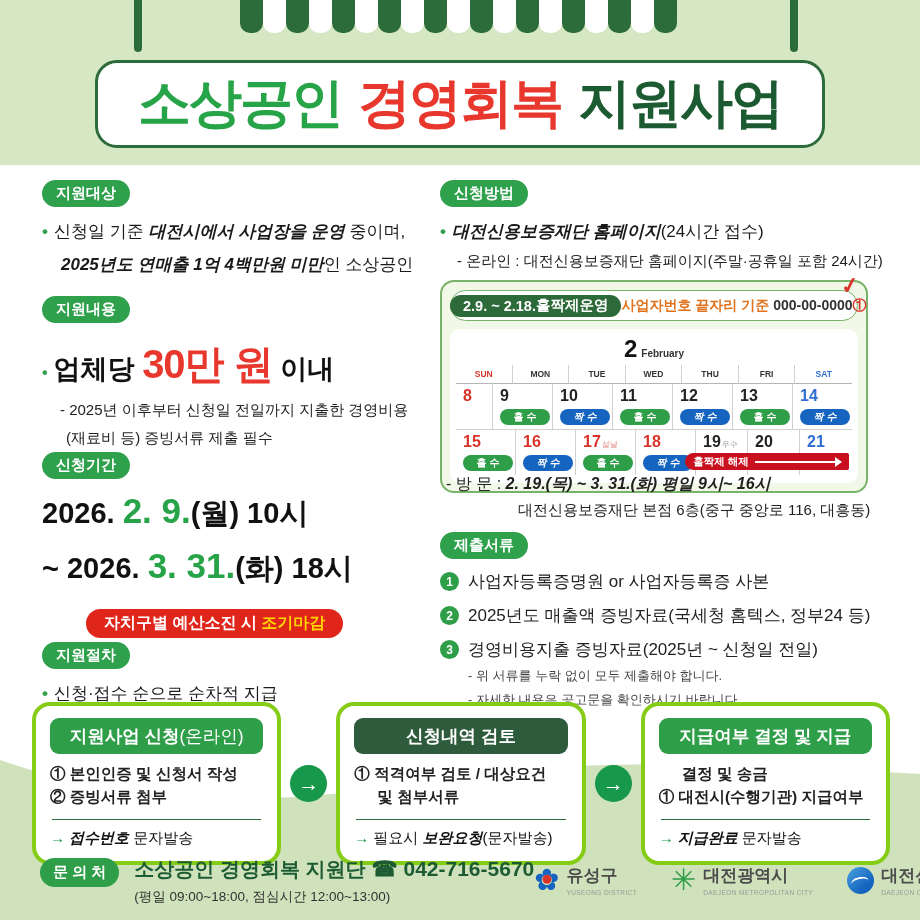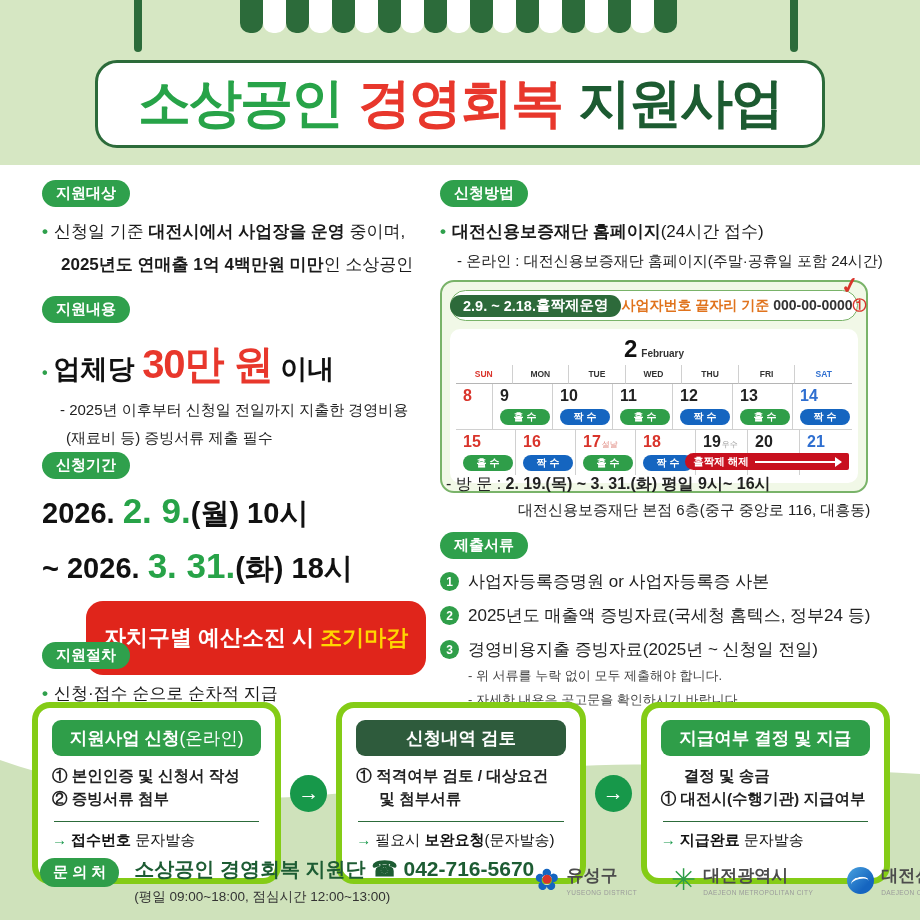--- a/index.html
+++ b/index.html
@@ -18,39 +18,39 @@
     border:3px solid #2c6b3a; border-radius:22px; display:flex; align-items:center; justify-content:center;
     gap:16px; z-index:2; }
   .title-part { font-size:53px; font-weight:900; letter-spacing:-2px; white-space:nowrap; }
   .title-green { color:#27a348; } .title-red { color:#e8372c; } .title-dark { color:#1c5b31; }
 
   
   .badge { display:inline-block; background:#2fa04c; color:#fff; font-size:15px; font-weight:700;
     padding:4px 14px; border-radius:15px; }
   .bullet { color:#2fa04c; font-weight:900; margin-right:6px; }
   .sec { position:absolute; z-index:2; }
-  .b { font-weight:800; }
+  .b { font-weight:800;font-style:italic; }
 
   
   .sec-target { left:42px; top:180px; width:400px; }
   .t-line { font-size:17px; color:#1a1a1a; margin-top:13px; white-space:nowrap; }
   .t-line2 { margin-left:19px; margin-top:10px; }
 
   .sec-content { left:42px; top:296px; width:400px; }
   .big-line { margin-top:14px; white-space:nowrap; }
   .big-line .w1 { font-size:27px; font-weight:800; color:#111; }
   .big-line .money { font-size:40px; font-weight:900; color:#e8372c; letter-spacing:-1px; }
   .c-sub { margin-left:18px; font-size:15px; color:#222; margin-top:9px; white-space:nowrap; }
   .c-sub2 { margin-left:24px; }
 
   .sec-period { left:42px; top:452px; width:400px; }
   .p-line { font-size:29px; font-weight:800; color:#111; margin-top:12px; white-space:nowrap; }
   .p-line .grn { color:#27a348; font-size:35px; font-weight:900; }
-  .warn-pill { display:inline-block; margin:12px 0 0 44px; background:#e0251b; color:#fff;
-    border-radius:17px; padding:22px 18px; font-size:22px; font-weight:800; white-space:nowrap; }
+  .warn-pill { display:inline-block; margin:20px 0 0 44px; background:#e0251b; color:#fff;
+    border-radius:17px; padding:4px 18px; font-size:16px; font-weight:800; white-space:nowrap; }
   .warn-pill .yel { color:#ffd600; }
 
   .sec-procedure { left:42px; top:642px; width:400px; }
 
   
   .sec-method { left:440px; top:180px; width:450px; }
   .m-sub { margin-left:17px; margin-top:9px; font-size:15px; color:#222; white-space:nowrap; }
 
   
   .cal { position:absolute; left:440px; top:280px; width:428px; background:#f1f8e7;
@@ -98,22 +98,22 @@
 
   .sec-docs { left:440px; top:532px; width:465px; }
   .doc-item { display:flex; align-items:center; gap:9px; margin-top:11px; font-size:17px; color:#222; white-space:nowrap; }
   .doc-num { flex:0 0 19px; width:19px; height:19px; border-radius:50%; background:#2f9e49; color:#fff;
     font-size:12px; font-weight:800; display:flex; align-items:center; justify-content:center; }
   .doc-note { margin-left:28px; font-size:13px; color:#444; margin-top:6px; white-space:nowrap; }
 
   
   .process { position:absolute; left:32px; top:702px; right:30px; display:flex; align-items:center;
     gap:9px; z-index:2; }
-  .step { flex:1; background:#fff; border:6px solid #84cc16; border-radius:18px;
-    padding:12px 14px 28px; min-height:140px; }
+  .step { flex:1; background:#fff; border:4px solid #84cc16; border-radius:18px;
+    padding:12px 14px 13px; min-height:140px; }
   .step-header { background:#2f9e49; color:#fff; text-align:center; font-size:17.5px; font-weight:800;
     border-radius:9px; padding:6px 2px; margin-bottom:10px; white-space:nowrap; }
   .step-header.dark { background:#2e5b3c; }
   .step-header .reg { font-weight:500; }
   .step-line { font-size:15.5px; font-weight:700; color:#222; margin-top:2px; white-space:nowrap; }
   .step-line.cont { padding-left:23px; }
   .step-divider { border-top:1.5px solid #2c6b3a; margin:11px 2px 9px; }
   .step-result { font-size:15px; color:#111; white-space:nowrap; }
   .step-result .arr { color:#17984a; font-weight:900; margin-right:4px; }
   .flow-arrow { width:37px; height:37px; border-radius:50%; background:#17984a; color:#fff;

